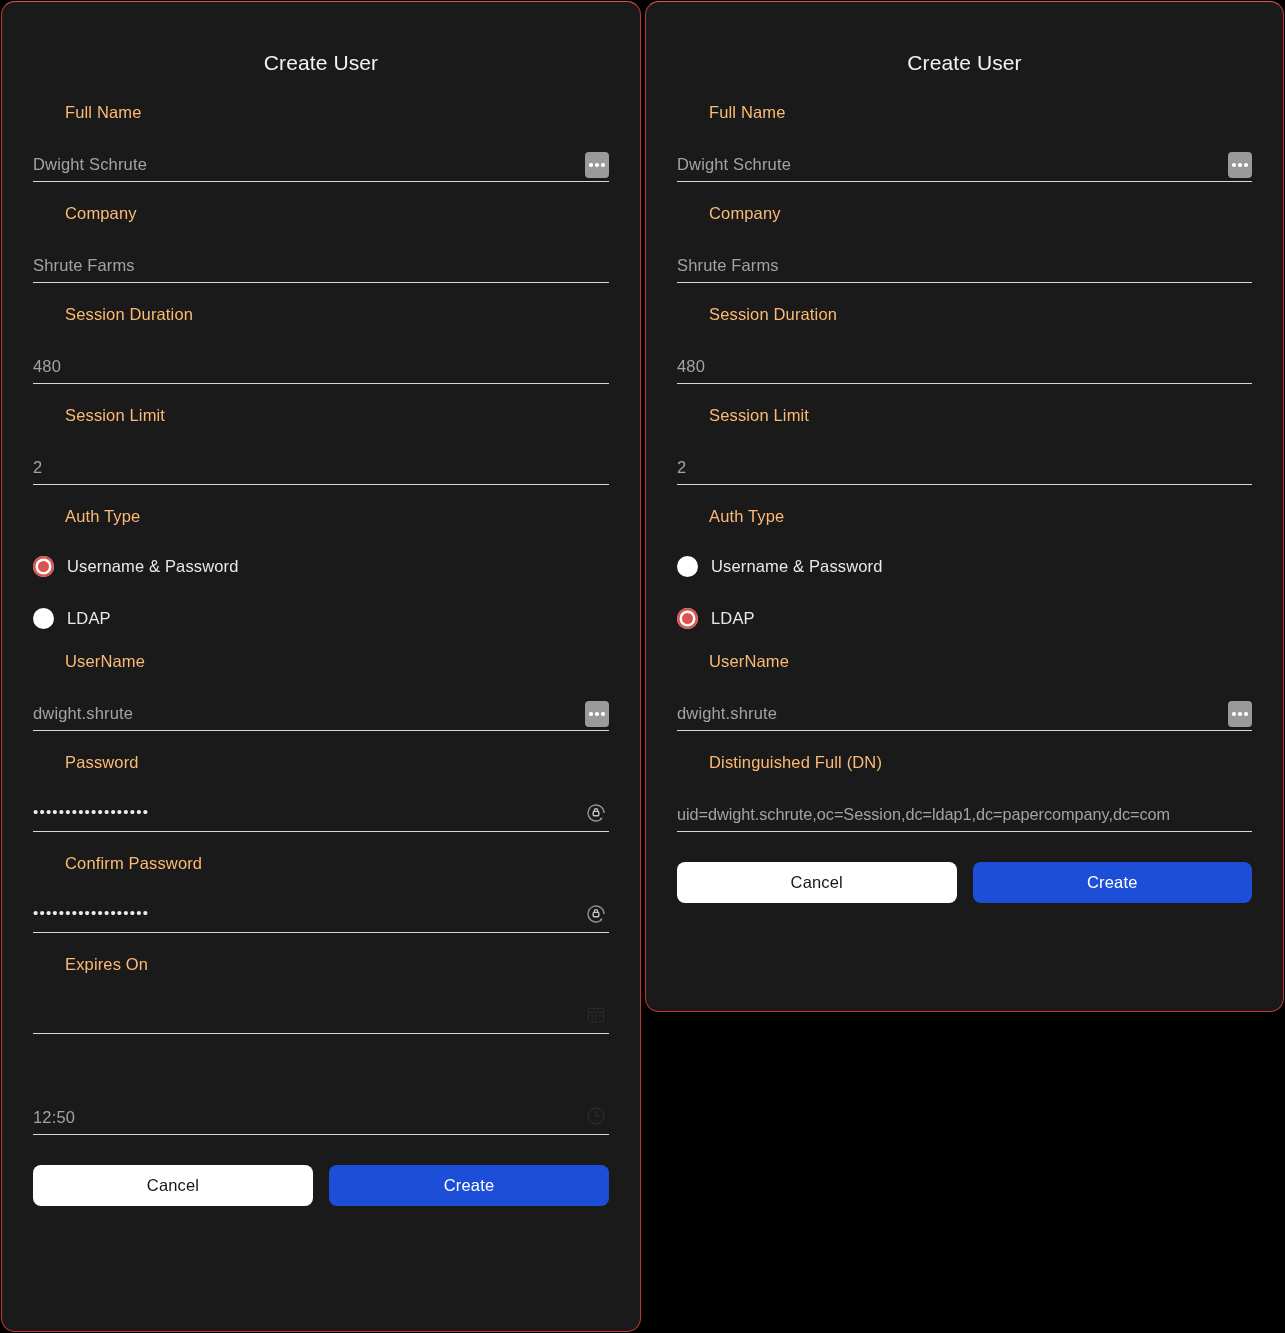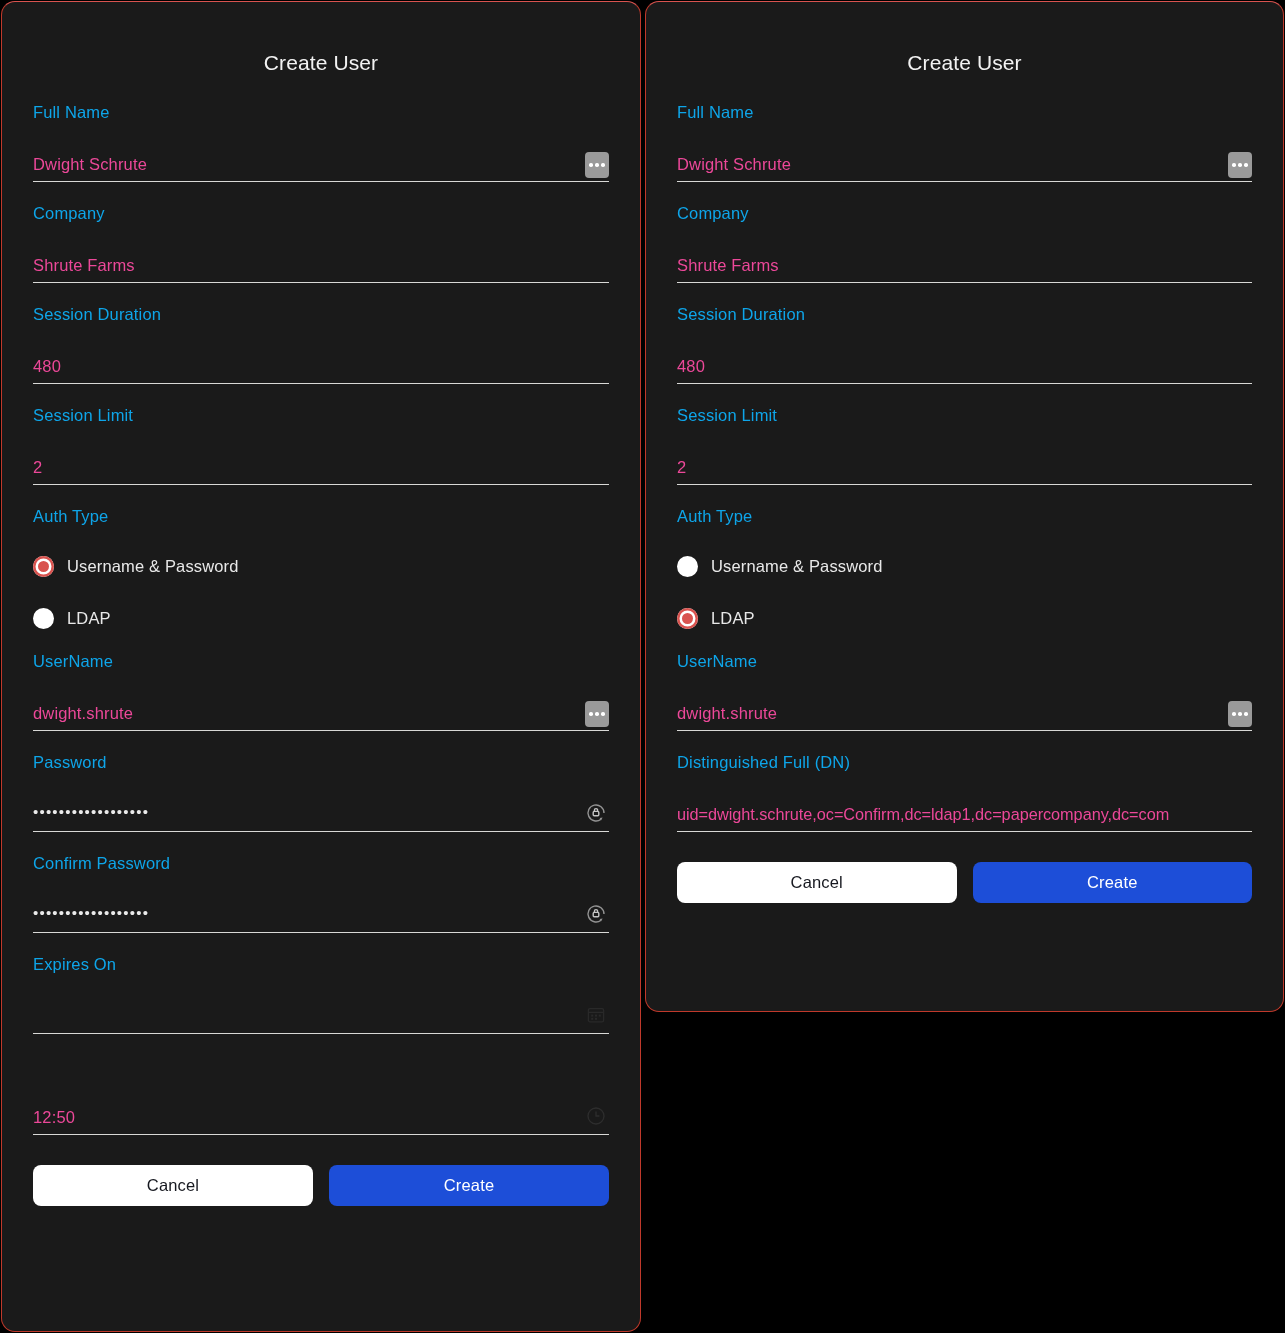--- a/index.html
+++ b/index.html
@@ -54,36 +54,37 @@
     padding-bottom: 6px;
     line-height: 1.2;
   }
 
   
   .field {
     position: relative;
     margin-top: 21px;
   }
   .field-label {
-    color: #0ea5e9;
+    color: #fdba74;
     font-size: 16.5px;
     font-weight: 400;
     line-height: 20px;
     margin-bottom: 26px;
     letter-spacing: .15px;
+    margin-left: 32px;
   }
   .field-input-row {
     position: relative;
     display: flex;
     align-items: flex-end;
     height: 34px;
     border-bottom: 1px solid #d8d8d6;
   }
   .field-value {
-    color: #ec4899;
+    color: #a3a3a3;
     font-size: 16.5px;
     line-height: 20px;
     letter-spacing: .15px;
     white-space: nowrap;
     overflow: hidden;
     flex: 1 1 auto;
     padding-bottom: 7px;
   }
   .field-value.dots {
     font-size: 15px;
@@ -393,21 +394,21 @@
               <i></i>
               <i></i>
               <i></i>
             </div>
         </div>
       </div>
 
       <div class="field">
         <div class="field-label">Distinguished Full (DN)</div>
         <div class="field-input-row">
-          <div class="field-value dn">uid=dwight.schrute,oc=Confirm,dc=ldap1,dc=papercompany,dc=com</div>
+          <div class="field-value dn">uid=dwight.schrute,oc=Session,dc=ldap1,dc=papercompany,dc=com</div>
         </div>
       </div>
 
       <div class="actions">
         <button class="btn btn-cancel">Cancel</button>
         <button class="btn btn-create">Create</button>
       </div>
 
     </div>
   </div>

